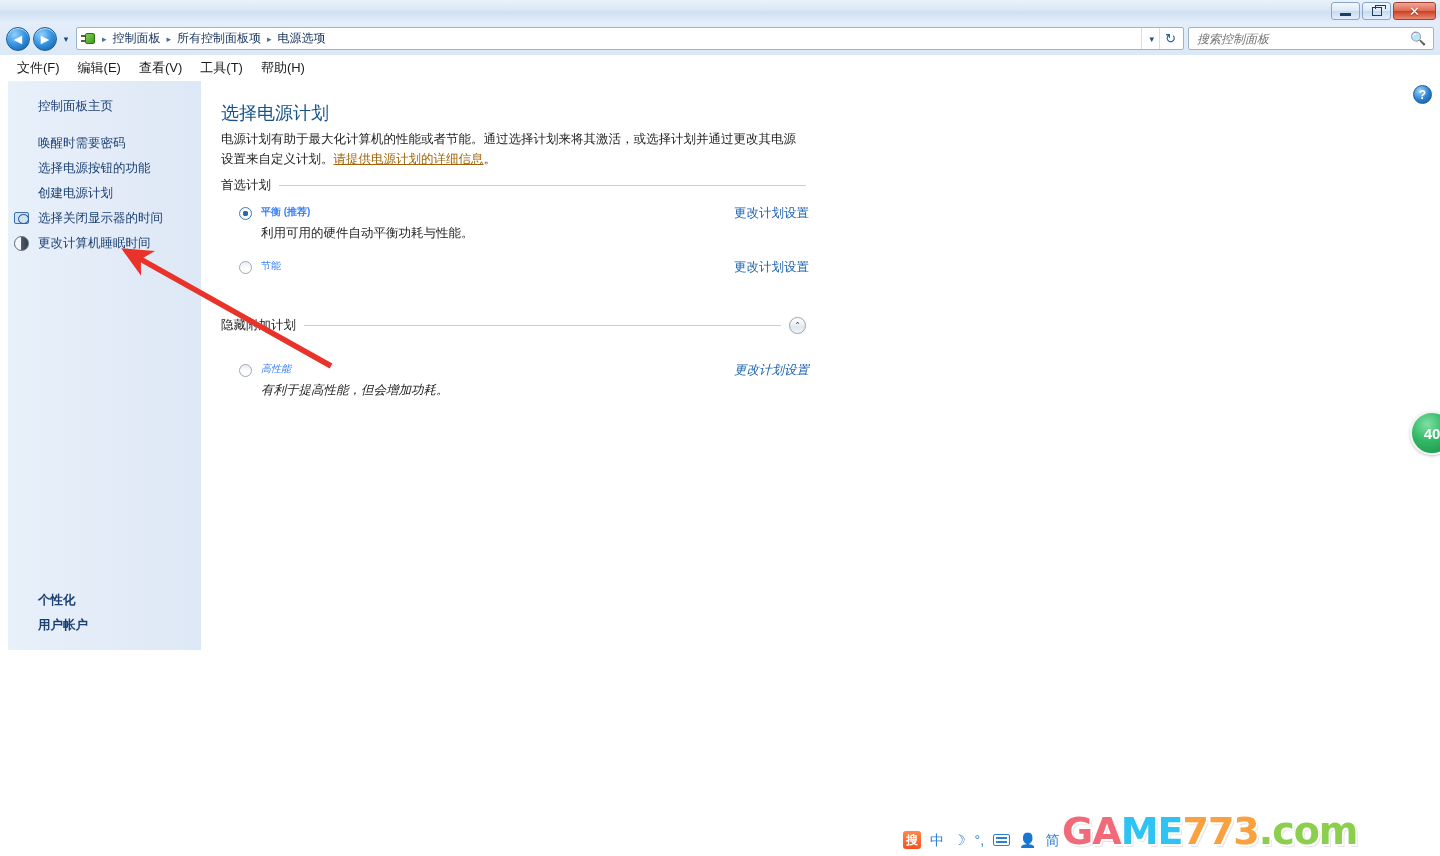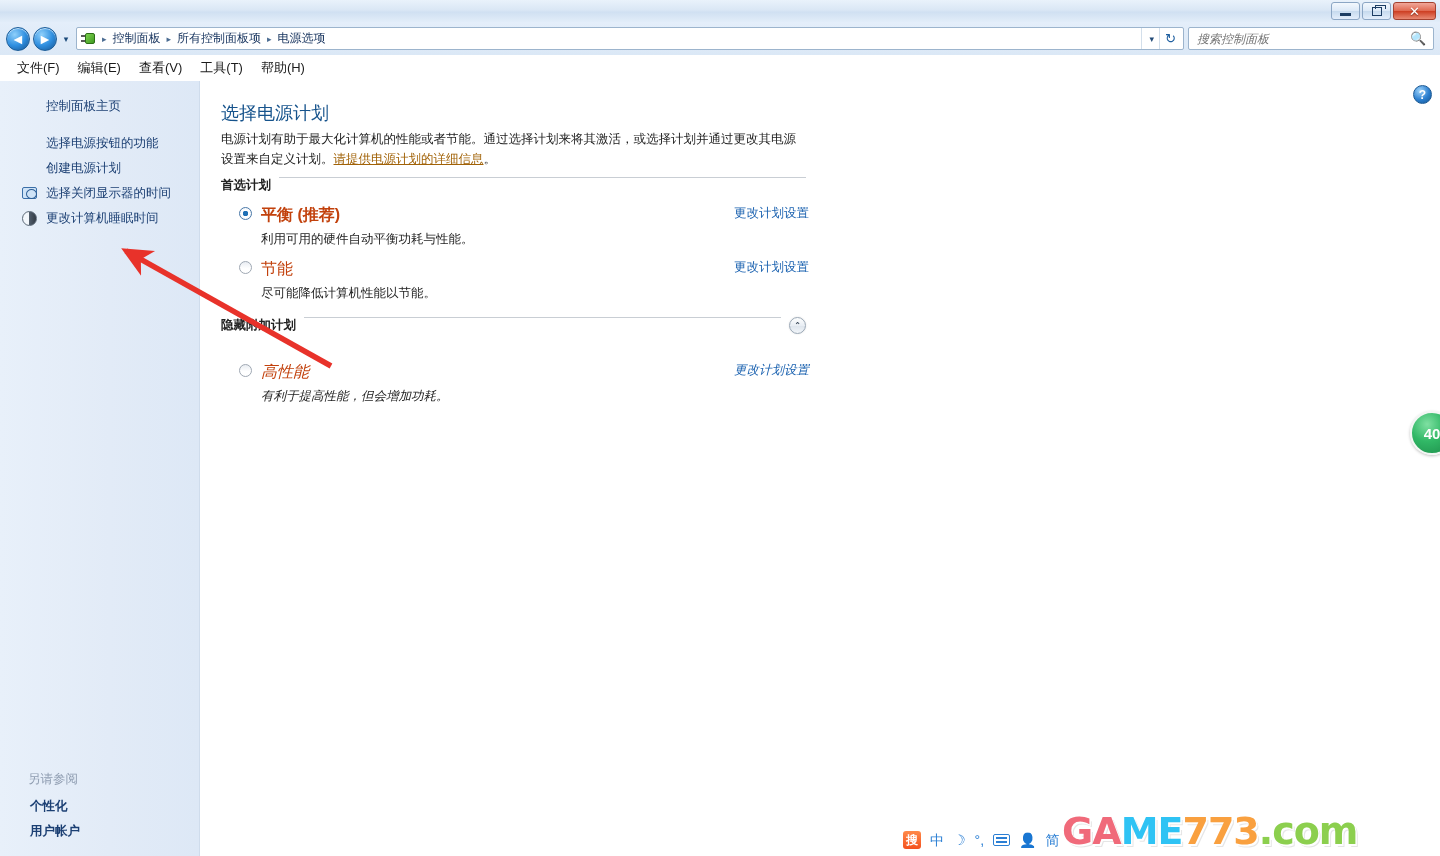--- a/index.html
+++ b/index.html
@@ -131,24 +131,23 @@
     background: #ffffff;
     display: flex; align-items: center; padding-left: 8px;
     border-bottom: 1px solid #ffffff;
   }
   .menuitem {
     font-size: 13px; color: #1b1b1b; padding: 3px 9px; cursor: default;
   }
 
   
   .sidebar {
-    position: absolute; left: 0; top: 81px; width: 200px; height: 775px;
+    position: absolute; left: 8px; top: 81px; width: 200px; height: 569px;
     background: linear-gradient(to right, #e8f0fa 0%, #e2ebf7 55%, #dde8f6 100%);
     border-right: 1px solid #cfdcec;
-    padding-left: 16px;
   }
   .side-top { padding-top: 13px; }
   .side-link {
     font-size: 12.5px; color: #1b3f73; padding: 5px 0 5px 30px;
     cursor: pointer; position: relative; line-height: 15px;
   }
   .side-gap { height: 12px; }
   .side-ico {
     position: absolute; left: 6px; top: 5px; width: 16px; height: 16px;
   }
@@ -194,21 +193,21 @@
   .page-desc {
     position: absolute; left: 20px; top: 48px; width: 586px;
     font-size: 12.5px; color: #1d1d1d; line-height: 20px;
   }
   .page-desc a { color: #a16207; text-decoration: underline; cursor: pointer; }
 
   .section {
     position: absolute; left: 20px; width: 585px;
   }
   .section-head {
-    display: flex; gap: 8px; height: 16px; font-weight: bold;
+    display: flex; align-items: center; gap: 8px; height: 16px;
   }
   .section-head .label {
     font-size: 12.5px; color: #222222; white-space: nowrap;
   }
   .section-head .rule {
     flex: 1 1 auto; height: 1px; background: #c9ced4;
   }
   .collapse-btn {
     width: 17px; height: 17px; border-radius: 50%;
     border: 1px solid #9aa7b5;
@@ -224,21 +223,21 @@
     width: 13px; height: 13px; border-radius: 50%;
     border: 1px solid #9fa8b3; margin-top: 2px; flex: 0 0 auto;
     background: linear-gradient(to bottom, #e9edf2 0%, #ffffff 60%);
     position: relative;
   }
   .radio.checked {
     border: 1px solid #4a78a8;
     background: radial-gradient(circle at 50% 50%, #1f6fb5 0%, #1f6fb5 34%, #ffffff 38%, #eef3f8 100%);
   }
   .plan-name {
-    margin-left: 9px; font-size: 16px; color: #c2410c;
+    margin-left: 9px; font-size: 10px; color: #3b82f6;
   }
   .plan-name.bold { font-weight: bold; }
   .plan-desc {
     margin-left: 22px; margin-top: 5px;
     font-size: 12.5px; color: #1d1d1d;
   }
   .plan-action {
     position: absolute; right: 0; top: 0;
     font-size: 12.5px; color: #1b62b0; cursor: pointer;
   }
@@ -352,34 +351,34 @@
     <div class="menuitem">编辑(E)</div>
     <div class="menuitem">查看(V)</div>
     <div class="menuitem">工具(T)</div>
     <div class="menuitem">帮助(H)</div>
   </div>
 
   <div class="sidebar">
     <div class="side-top">
       <div class="side-link">控制面板主页</div>
       <div class="side-gap"></div>
+      <div class="side-link">唤醒时需要密码</div>
       <div class="side-link">选择电源按钮的功能</div>
       <div class="side-link">创建电源计划</div>
       <div class="side-link">
         <span class="side-ico ico-monitor"></span>
         <span>选择关闭显示器的时间</span>
       </div>
       <div class="side-link">
         <span class="side-ico ico-moon"></span>
         <span>更改计算机睡眠时间</span>
       </div>
     </div>
 
     <div class="seealso">
-      <div class="seealso-title">另请参阅</div>
       <div class="side-link">个性化</div>
       <div class="side-link">用户帐户</div>
     </div>
   </div>
 
   <div class="content">
 
     <div class="help-btn">?</div>
 
     <div class="page-title">选择电源计划</div>
@@ -402,21 +401,20 @@
       </div>
       <div class="plan-desc">利用可用的硬件自动平衡功耗与性能。</div>
       <span class="plan-action">更改计划设置</span>
     </div>
 
     <div class="plan" style="top:178px;">
       <div class="plan-row">
         <span class="radio"></span>
         <span class="plan-name">节能</span>
       </div>
-      <div class="plan-desc">尽可能降低计算机性能以节能。</div>
       <span class="plan-action">更改计划设置</span>
     </div>
 
     <div class="section" style="top:236px;">
       <div class="section-head">
         <span class="label">隐藏附加计划</span>
         <span class="rule"></span>
         <span class="collapse-btn">⌃</span>
       </div>
     </div>

